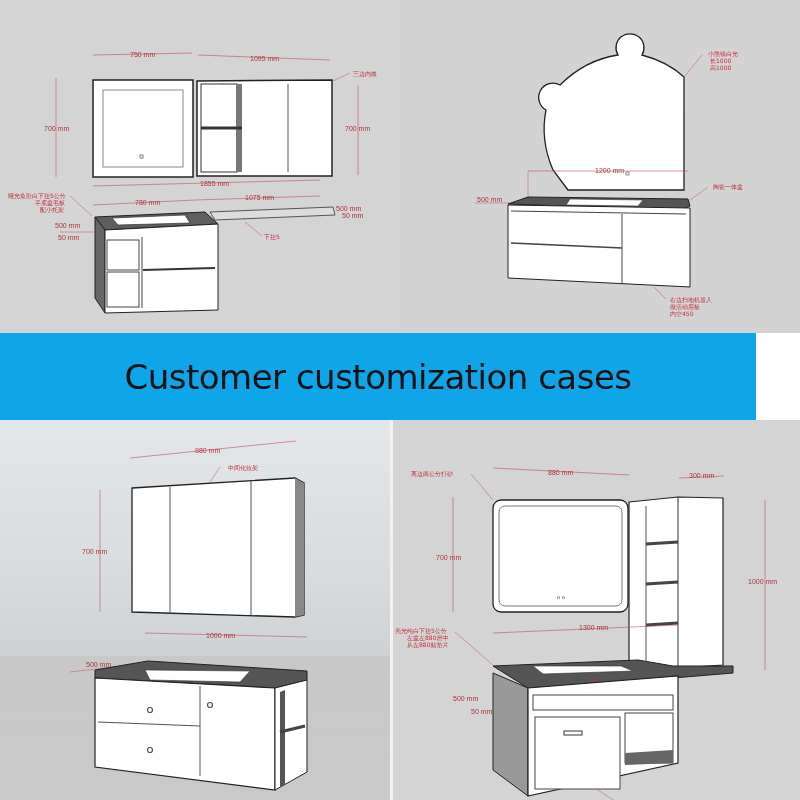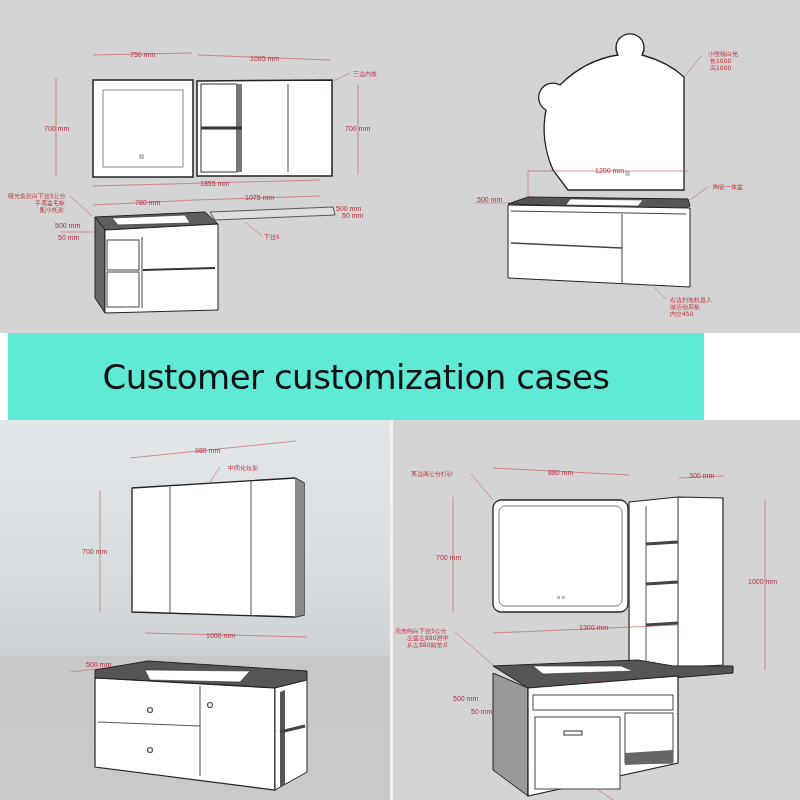--- a/index.html
+++ b/index.html
@@ -3,21 +3,21 @@
 <meta charset="utf-8">
 <style>
   html,body{margin:0;padding:0;}
   body{width:800px;height:800px;overflow:hidden;background:#fff;font-family:"Liberation Sans",sans-serif;position:relative;}
   .panel{position:absolute;overflow:hidden;}
   .p1{left:0;top:0;width:400px;height:333px;background:#d4d4d4;}
   .p2{left:400px;top:0;width:400px;height:333px;background:#d3d3d3;}
   .p3{left:0;top:420px;width:390px;height:380px;background:linear-gradient(#e4e7ea 0%,#d9dcdf 40%,#cfd2d4 62%,#c8c8c8 62%,#c9c9c9 100%);}
   .p4{left:393px;top:420px;width:407px;height:380px;background:#d4d4d4;}
   .gap{position:absolute;left:390px;top:420px;width:3px;height:380px;background:#f2f2f2;}
-  .banner{position:absolute;left:8px;top:333px;width:696px;height:87px;background:#5eead4;display:flex;align-items:center;justify-content:center;}
+  .banner{position:absolute;left:0;top:333px;width:756px;height:87px;background:#0ea5e9;display:flex;align-items:center;justify-content:center;}
   .banner-title{font-family:"DejaVu Sans",sans-serif;font-size:34px;color:#111;letter-spacing:-0.5px;}
   svg{position:absolute;left:0;top:0;}
   .dim{font-family:"Liberation Sans",sans-serif;font-size:7px;fill:#b0323c;}
   .note{font-family:"DejaVu Sans",sans-serif;font-size:6px;fill:#c0303a;}
 </style>
 </head>
 <body>
 
 <div class="panel p1">
   <svg width="400" height="333" viewBox="0 0 400 333">

